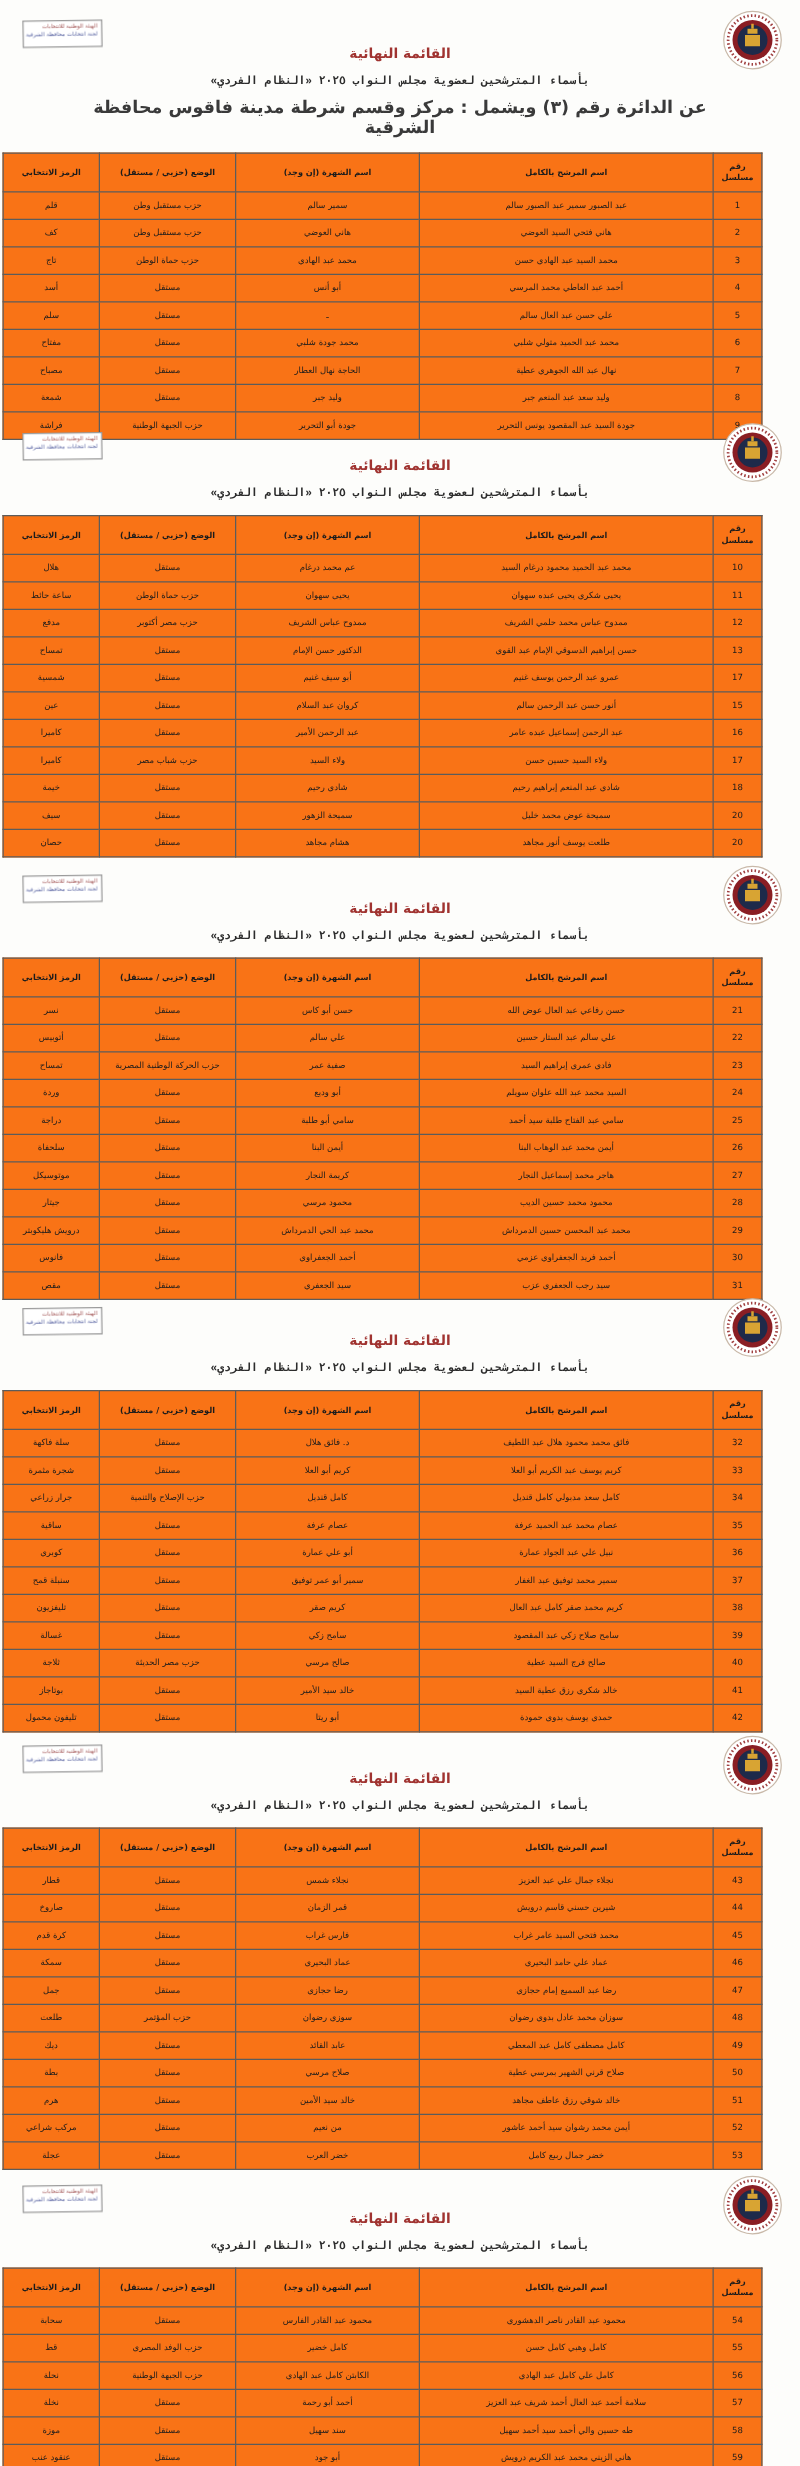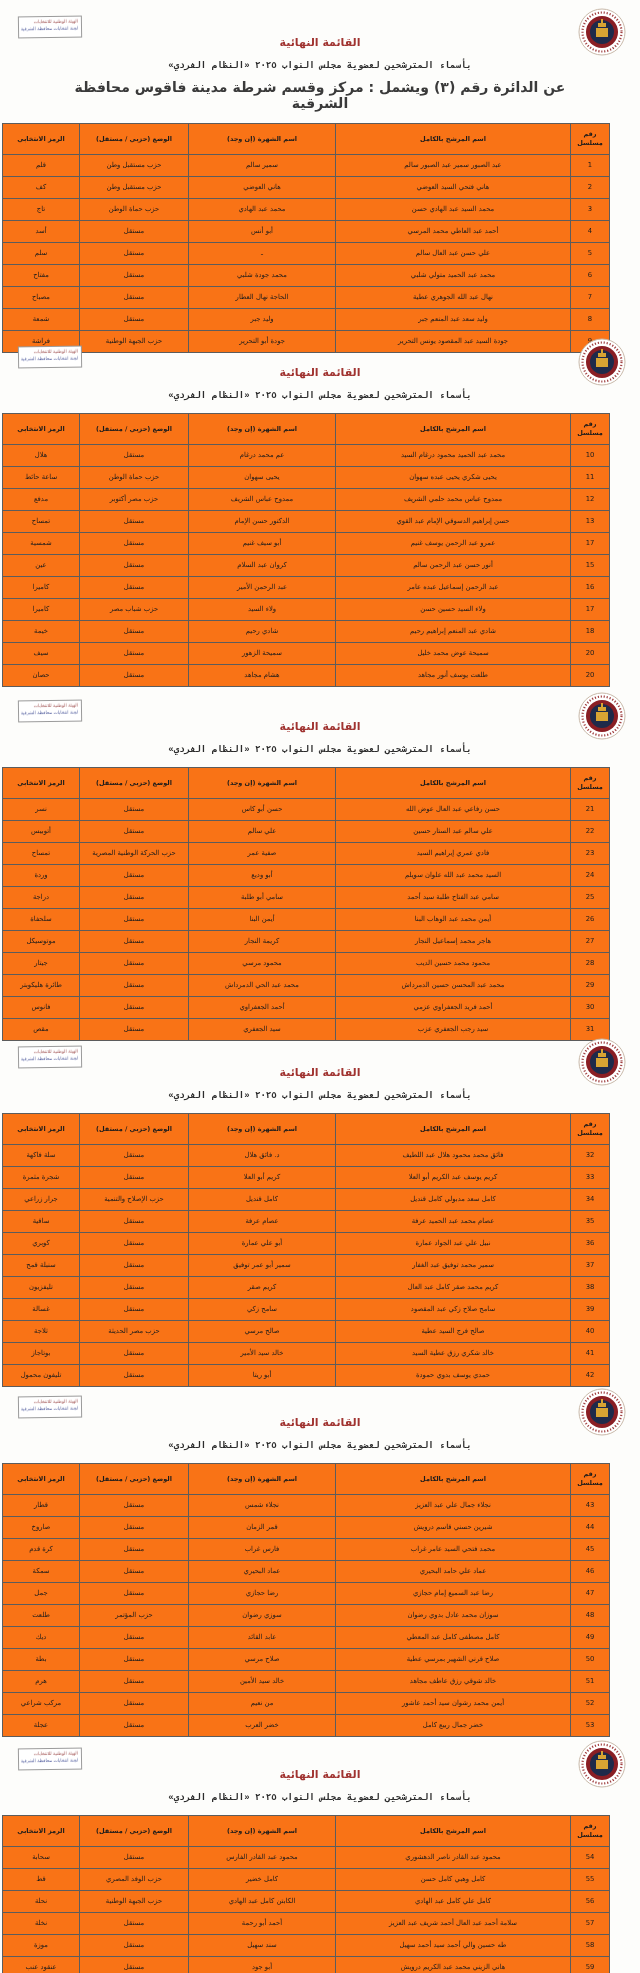--- a/index.html
+++ b/index.html
@@ -340,21 +340,21 @@
           <td data-name="cell-candidate-name">محمود محمد حسين الديب</td>
           <td data-name="cell-alias">محمود مرسي</td>
           <td data-name="cell-status">مستقل</td>
           <td data-name="cell-symbol">جيتار</td>
         </tr>
         <tr data-name="candidate-row">
           <td data-name="cell-serial">29</td>
           <td data-name="cell-candidate-name">محمد عبد المحسن حسين الدمرداش</td>
           <td data-name="cell-alias">محمد عبد الحي الدمرداش</td>
           <td data-name="cell-status">مستقل</td>
-          <td data-name="cell-symbol">طائرة هليكوبتر</td>
+          <td data-name="cell-symbol">درويش هليكوبتر</td>
         </tr>
         <tr data-name="candidate-row">
           <td data-name="cell-serial">30</td>
           <td data-name="cell-candidate-name">أحمد فريد الجعفراوي عزمي</td>
           <td data-name="cell-alias">أحمد الجعفراوي</td>
           <td data-name="cell-status">مستقل</td>
           <td data-name="cell-symbol">فانوس</td>
         </tr>
         <tr data-name="candidate-row">
           <td data-name="cell-serial">31</td>

